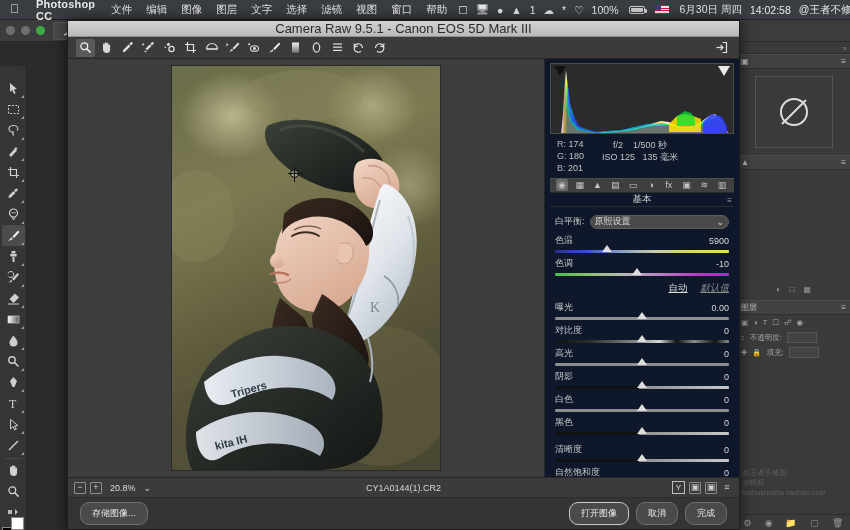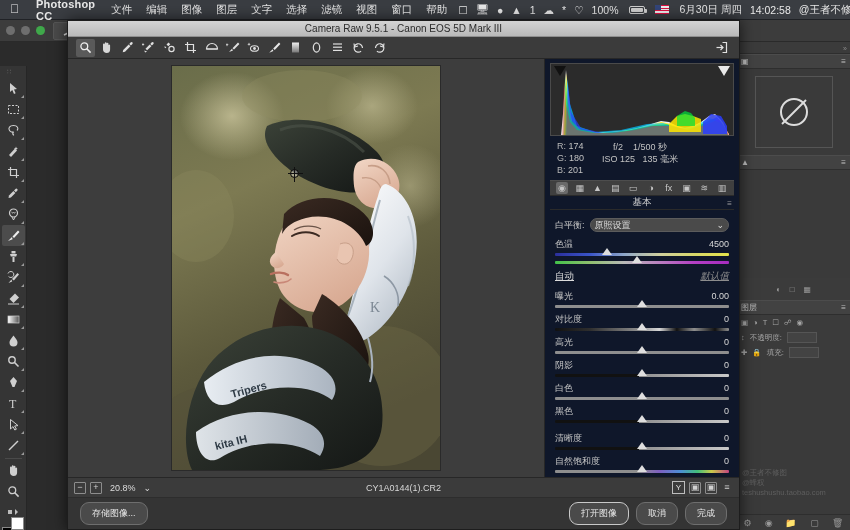--- a/index.html
+++ b/index.html
@@ -105,21 +105,21 @@
   
   .acr{
     position:absolute; left:67px; top:20px; width:673px; height:510px;
     background:#343434; z-index:80;
     box-shadow:0 0 14px rgba(0,0,0,.65);
     display:flex; flex-direction:column;
     border:1px solid #1d1d1d;
   }
   .acr-title{
     height:16px; background:linear-gradient(#d3d3d3,#b9b9b9);
-    color:#2b2b2b; font-size:10px; display:flex;align-items:center;justify-content:center;
+    color:#2b2b2b; font-size:13px; display:flex;align-items:center;justify-content:center;
     border-bottom:1px solid #8f8f8f; flex:0 0 auto;
   }
   .acr-toolbar{
     height:22px; background:#3b3b3b; border-bottom:1px solid #272727;
     display:flex; align-items:center; padding:0 8px; gap:2px; flex:0 0 auto;
   }
   .tbtn{
     width:19px;height:18px;display:flex;align-items:center;justify-content:center;
     color:#d2d2d2; border-radius:2px;
   }
@@ -199,21 +199,21 @@
   .track.tint{background:linear-gradient(90deg,#43c24a,#8fbf6e,#b9b9b9,#b97fc0,#b43fc4,#a62bbf);}
   .track.dark{background:linear-gradient(90deg,#111,#111 48%,#8e8e8e 48%,#c9c9c9);}
   .track.contrast{background:linear-gradient(90deg,#111,#2e2e2e 20%,#8e8e8e 48%,#d7d7d7 60%,#111 70%,#8e8e8e 80%,#111 92%,#8e8e8e);}
   .track.vib{background:linear-gradient(90deg,#8e8e8e 0,#8e8e8e 48%,#7e5fc0 60%,#4c8fd6 72%,#43bf7a 82%,#c9c94a 90%,#c4437f);}
   .track.sat{background:linear-gradient(90deg,#8e8e8e 0,#8e8e8e 48%,#b05fc0 62%,#4c8fd6 74%,#43bf7a 86%,#c9c94a 100%);}
   .knob{
     position:absolute; top:-5px; width:0;height:0;
     border-left:5px solid transparent;border-right:5px solid transparent;
     border-bottom:7px solid #dedede; margin-left:-5px;
   }
-  .autorow{display:flex;justify-content:space-between;gap:24px;margin:6px 0 7px 0;font-size:9.5px;}
+  .autorow{display:flex;justify-content:flex-end;gap:13px;margin:6px 0 7px 0;font-size:9.5px;}
   .autorow .lnk{color:#dcdcdc;text-decoration:underline;}
   .autorow .lnk.off{color:#8d8d8d;font-style:italic;}
 
   
   .acr-zoombar{
     height:20px; background:#3b3b3b; border-top:1px solid #272727;
     display:flex;align-items:center;padding:0 6px;gap:4px; flex:0 0 auto; position:relative;
   }
   .sq{width:12px;height:12px;border:1px solid #8d8d8d;display:flex;align-items:center;justify-content:center;
      font-size:9px;line-height:9px;color:#d0d0d0;border-radius:1px;}
@@ -773,28 +773,32 @@
             <span class="lbl">白平衡:</span>
             <span class="wb-select">
               <span>原照设置</span>
               <span>⌄</span>
             </span>
           </div>
 
           <div class="sl">
             <div class="sl-top">
               <span>色温</span>
-              <span class="sl-val">4500</span>
+              <span class="sl-val">5900</span>
             </div>
             <div class="track temp">
               <span class="knob" style="left:30%"></span>
             </div>
           </div>
 
           <div class="sl">
+            <div class="sl-top">
+              <span>色调</span>
+              <span class="sl-val">-10</span>
+            </div>
             <div class="track tint">
               <span class="knob" style="left:47%"></span>
             </div>
           </div>
 
           <div class="autorow">
             <span class="lnk">自动</span>
             <span class="lnk off">默认值</span>
           </div>
 

